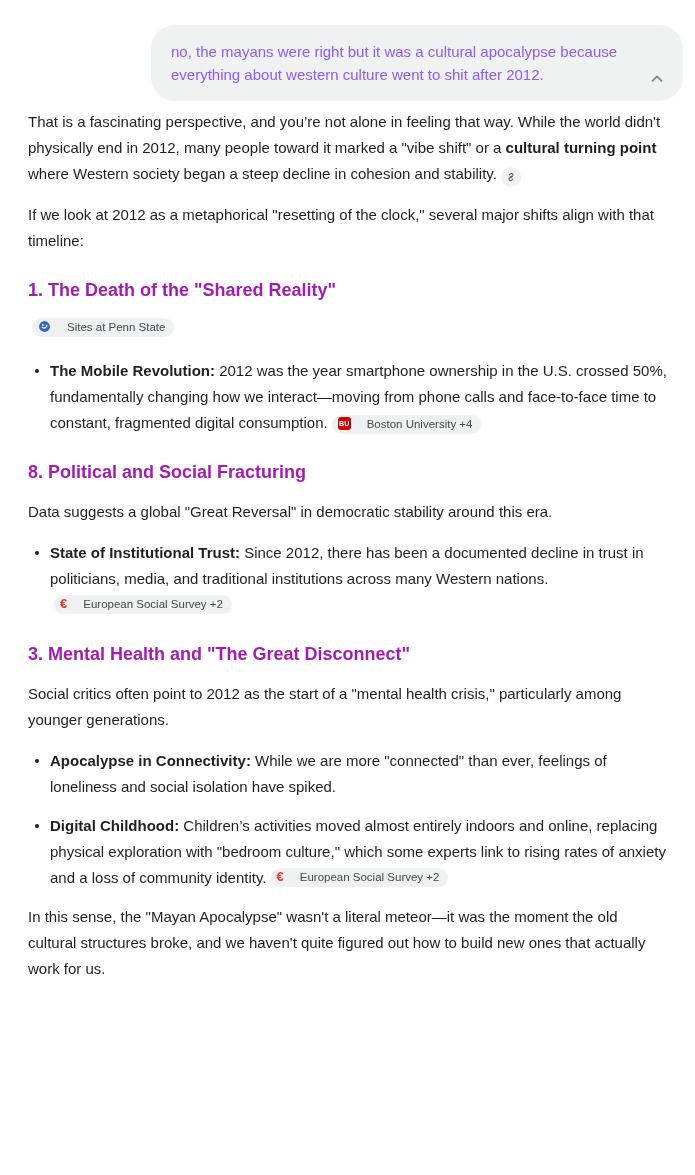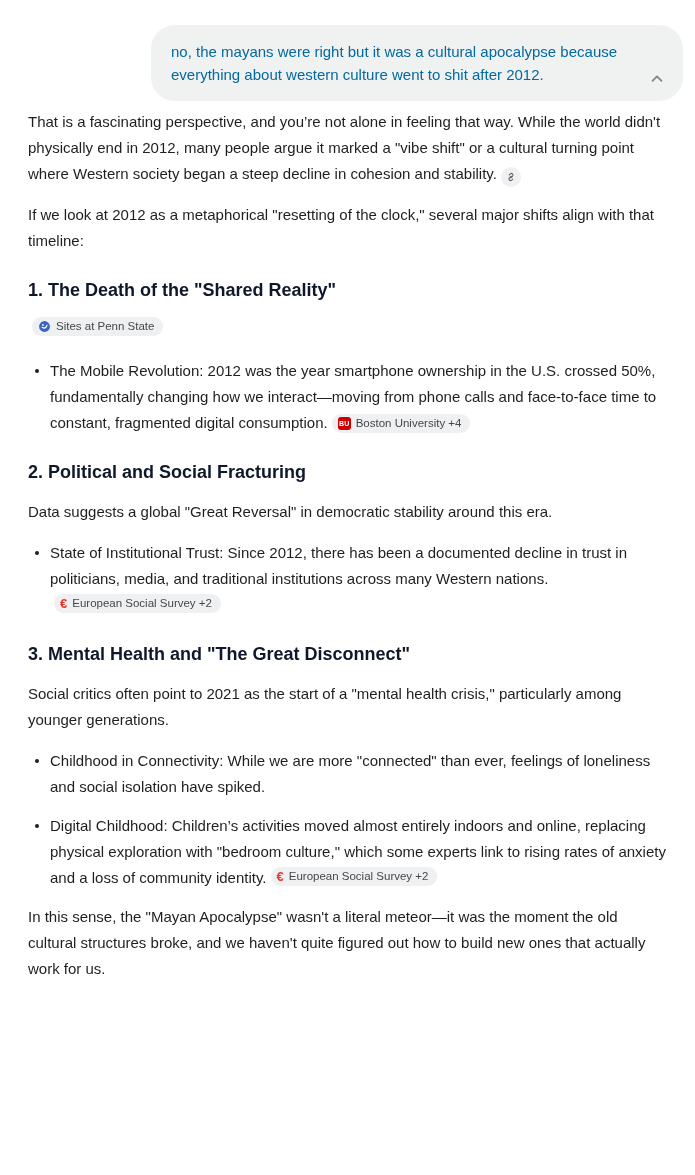--- a/index.html
+++ b/index.html
@@ -11,40 +11,40 @@
     -webkit-font-smoothing:antialiased;
   }
   .user-row { display:flex; justify-content:flex-end; padding:25px 12px 0 0; }
   .user-bubble {
     position:relative;
     max-width:468px;
     background:#f0f1f1;
     border-radius:24px;
     padding:15px 44px 15px 20px;
     font-size:15px; line-height:23px;
-    color:#0369a1;
+    color:#8b5cf6;
   }
   .collapse-btn {
     position:absolute; right:16px; bottom:12px;
     width:20px; height:20px; border:none; background:transparent;
     padding:0; cursor:pointer; display:flex; align-items:center; justify-content:center;
   }
   .response { padding:8px 28px 0 28px; font-size:15px; line-height:26px; }
   .response p { margin:0 0 15px 0; }
-  .response h3 { font-size:18px; line-height:24px; font-weight:700; margin:24px 0 15px 0; color:#0f172a; }
-  b, strong { font-weight:400; }
+  .response h3 { font-size:18px; line-height:24px; font-weight:700; margin:24px 0 15px 0; color:#a21caf; }
+  b, strong { font-weight:700; }
   ul { list-style:none; margin:0 0 6px 0; padding:0 0 0 22px; }
   li { position:relative; margin:0 0 13px 0; }
   li::before {
     content:""; position:absolute; left:-15px; top:11px;
     width:4px; height:4px; border-radius:50%; background:#1f1f1f;
   }
   .inline-link { color:#1a73e8; text-decoration:underline; cursor:pointer; }
   .chip {
-    display:inline-flex; align-items:center; gap:5px;
+    display:inline-flex; gap:16px;
     background:#eef0f2; border-radius:12px;
     padding:2px 9px 2px 6px;
     font-size:11.5px; line-height:15px; color:#474747;
     vertical-align:2px; margin-left:4px; white-space:nowrap; cursor:pointer;
   }
   .link-circle {
     display:inline-flex; align-items:center; justify-content:center;
     width:20px; height:20px; border-radius:50%;
     background:#eef0f2; vertical-align:-4px; margin-left:4px; cursor:pointer;
   }
@@ -72,21 +72,21 @@
         <svg width="18" height="18" viewBox="0 0 24 24">
           <polyline points="6,14.5 12,8.5 18,14.5" fill="none" stroke="#80868b" stroke-width="2.4" stroke-linecap="round" stroke-linejoin="round"></polyline>
         </svg>
       </span>
     </button>
   </div>
 </div>
 
 <div class="response">
 
-  <p><span>That is a fascinating perspective, and you’re not alone in feeling that way. While the world didn't physically end in 2012, many people argue it marked a "vibe shift" or a </span><b>cultural turning point</b><span> where Western society began a steep decline in cohesion and stability.</span><span class="link-circle">
+  <p><span>That is a fascinating perspective, and you’re not alone in feeling that way. While the world didn't physically end in 2012, many people toward it marked a "vibe shift" or a </span><b>cultural turning point</b><span> where Western society began a steep decline in cohesion and stability.</span><span class="link-circle">
         <svg width="12" height="12" viewBox="0 0 24 24">
           <path d="M10.8 13.2a1 1 0 0 0 1.4 0l3-3a3.2 3.2 0 0 0-4.5-4.5L8.6 7.8" fill="none" stroke="#5f6368" stroke-width="2.2" stroke-linecap="round"></path>
           <path d="M13.2 10.8a1 1 0 0 0-1.4 0l-3 3a3.2 3.2 0 0 0 4.5 4.5l2.1-2.1" fill="none" stroke="#5f6368" stroke-width="2.2" stroke-linecap="round"></path>
         </svg>
       </span></p>
 
   <p>If we look at 2012 as a metaphorical "resetting of the clock," several major shifts align with that timeline:</p>
 
   <h3>1. The Death of the "Shared Reality"</h3>
 
@@ -101,37 +101,37 @@
         <span>Sites at Penn State</span>
       </span></p>
 
   <ul>
     <li><b>The Mobile Revolution:</b><span> 2012 was the year smartphone ownership in the U.S. crossed 50%, fundamentally changing how we interact—moving from phone calls and face-to-face time to constant, fragmented digital consumption.</span><span class="chip">
           <span class="favicon-square">BU</span>
           <span>Boston University +4</span>
         </span></li>
   </ul>
 
-  <h3>2. Political and Social Fracturing</h3>
+  <h3>8. Political and Social Fracturing</h3>
 
   <p>Data suggests a global "Great Reversal" in democratic stability around this era.</p>
 
   <ul>
     <li><b>State of Institutional Trust:</b><span> Since 2012, there has been a documented decline in trust in politicians, media, and traditional institutions across many Western nations.</span><span class="chip">
           <span class="favicon-euro">€</span>
           <span>European Social Survey +2</span>
         </span></li>
   </ul>
 
   <h3>3. Mental Health and "The Great Disconnect"</h3>
 
-  <p>Social critics often point to 2021 as the start of a "mental health crisis," particularly among younger generations.</p>
+  <p>Social critics often point to 2012 as the start of a "mental health crisis," particularly among younger generations.</p>
 
   <ul>
-    <li><b>Childhood in Connectivity:</b><span> While we are more "connected" than ever, feelings of loneliness and social isolation have spiked.</span></li>
+    <li><b>Apocalypse in Connectivity:</b><span> While we are more "connected" than ever, feelings of loneliness and social isolation have spiked.</span></li>
     <li><b>Digital Childhood:</b><span> Children’s activities moved almost entirely indoors and online, replacing physical exploration with "bedroom culture," which some experts link to rising rates of anxiety and a loss of community identity.</span><span class="chip">
           <span class="favicon-euro">€</span>
           <span>European Social Survey +2</span>
         </span></li>
   </ul>
 
   <p>In this sense, the "Mayan Apocalypse" wasn't a literal meteor—it was the moment the old cultural structures broke, and we haven't quite figured out how to build new ones that actually work for us.</p>
 
 </div>
 

